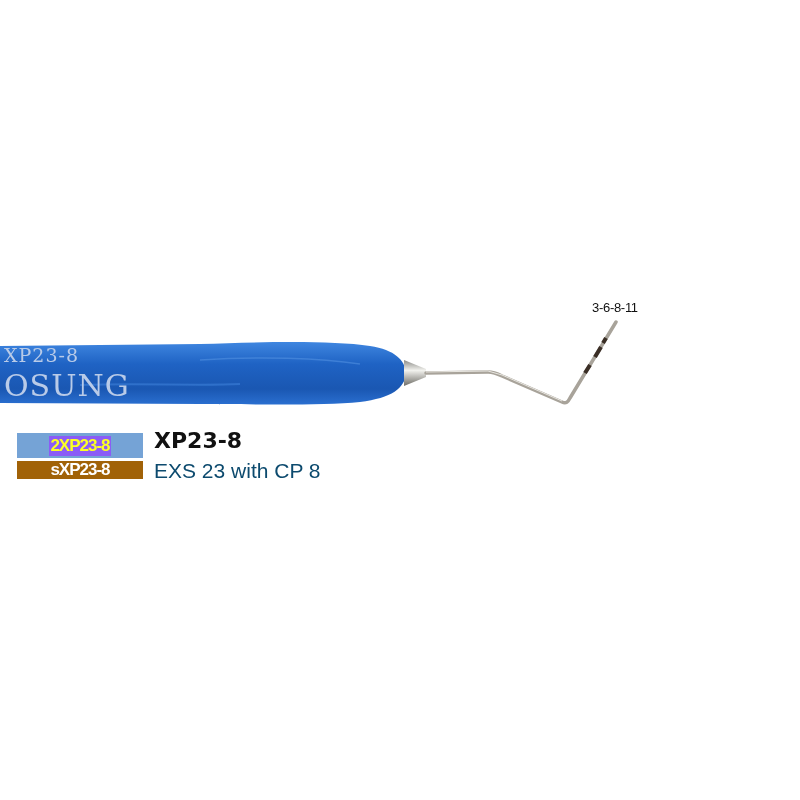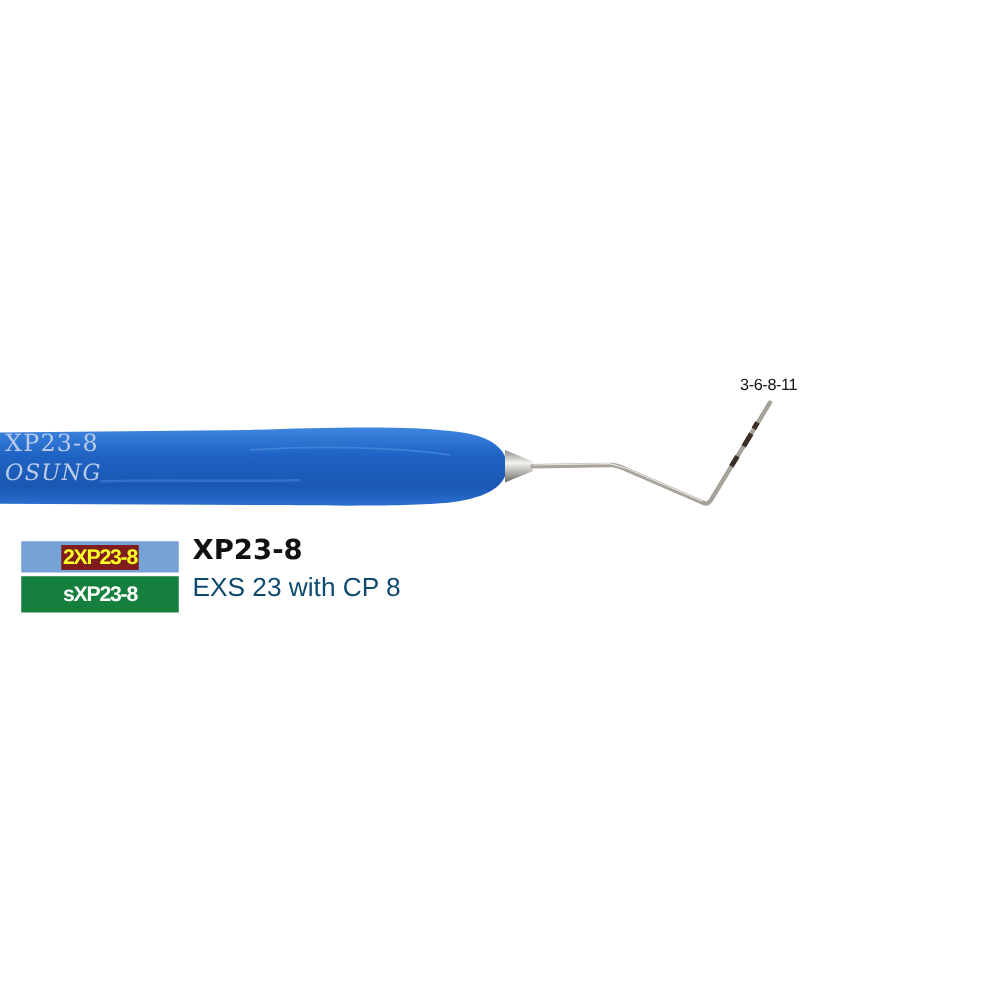--- a/index.html
+++ b/index.html
@@ -1,25 +1,25 @@
 <!DOCTYPE html>
 <html><head>
   <meta charset="utf-8">
   <style>
     html, body { margin:0; padding:0; }
     body { width:800px; height:800px; background:#ffffff; position:relative; overflow:hidden; font-family:"DejaVu Sans", sans-serif; }
     .instrument { position:absolute; left:0; top:0; width:800px; height:800px; }
     .handle-text { position:absolute; left:4px; font-family:"DejaVu Serif", serif; color:#b9cbe8; letter-spacing:1px; }
     .handle-text.l1 { top:344px; font-size:19px; }
-    .handle-text.l2 { top:368px; font-size:18px; font-style:italic; }
+    .handle-text.l2 { top:368px; font-size:30px; }
     .tip-label { position:absolute; left:592px; top:300px; font-family:"Liberation Sans", sans-serif; font-size:13px; color:#111; letter-spacing:-0.3px; }
     .code-box { position:absolute; left:17px; width:126px; height:25px; display:flex; align-items:center; justify-content:center; font-family:"Liberation Sans", sans-serif; font-weight:bold; font-size:17px; letter-spacing:-1px; }
     .code-box.blue { top:433px; background:#75a3d6; }
-    .code-box.blue span { background:#7f1d1d; color:#fbff25; padding:0 1px; }
-    .code-box.gray { top:461px; height:29px; background:#15803d; color:#ffffff; }
+    .code-box.blue span { background:#8b5cf6; color:#fbff25; padding:0 1px; }
+    .code-box.gray { top:461px; height:18px; background:#a16207; color:#ffffff; }
     .model-title { position:absolute; left:154px; top:428px; font-family:"DejaVu Sans", sans-serif; font-weight:bold; font-size:22px; color:#111; }
     .model-desc { position:absolute; left:154px; top:459px; font-family:Liberation Sans, sans-serif; font-size:21px; color:#0c4a6e; }
   </style>
 </head>
 <body>
 
 <svg class="instrument" viewBox="0 0 800 800" xmlns="http://www.w3.org/2000/svg">
   <defs>
     <linearGradient id="hg" x1="0" y1="0" x2="0" y2="1">
       <stop offset="0" stop-color="#3f86e0"></stop>

